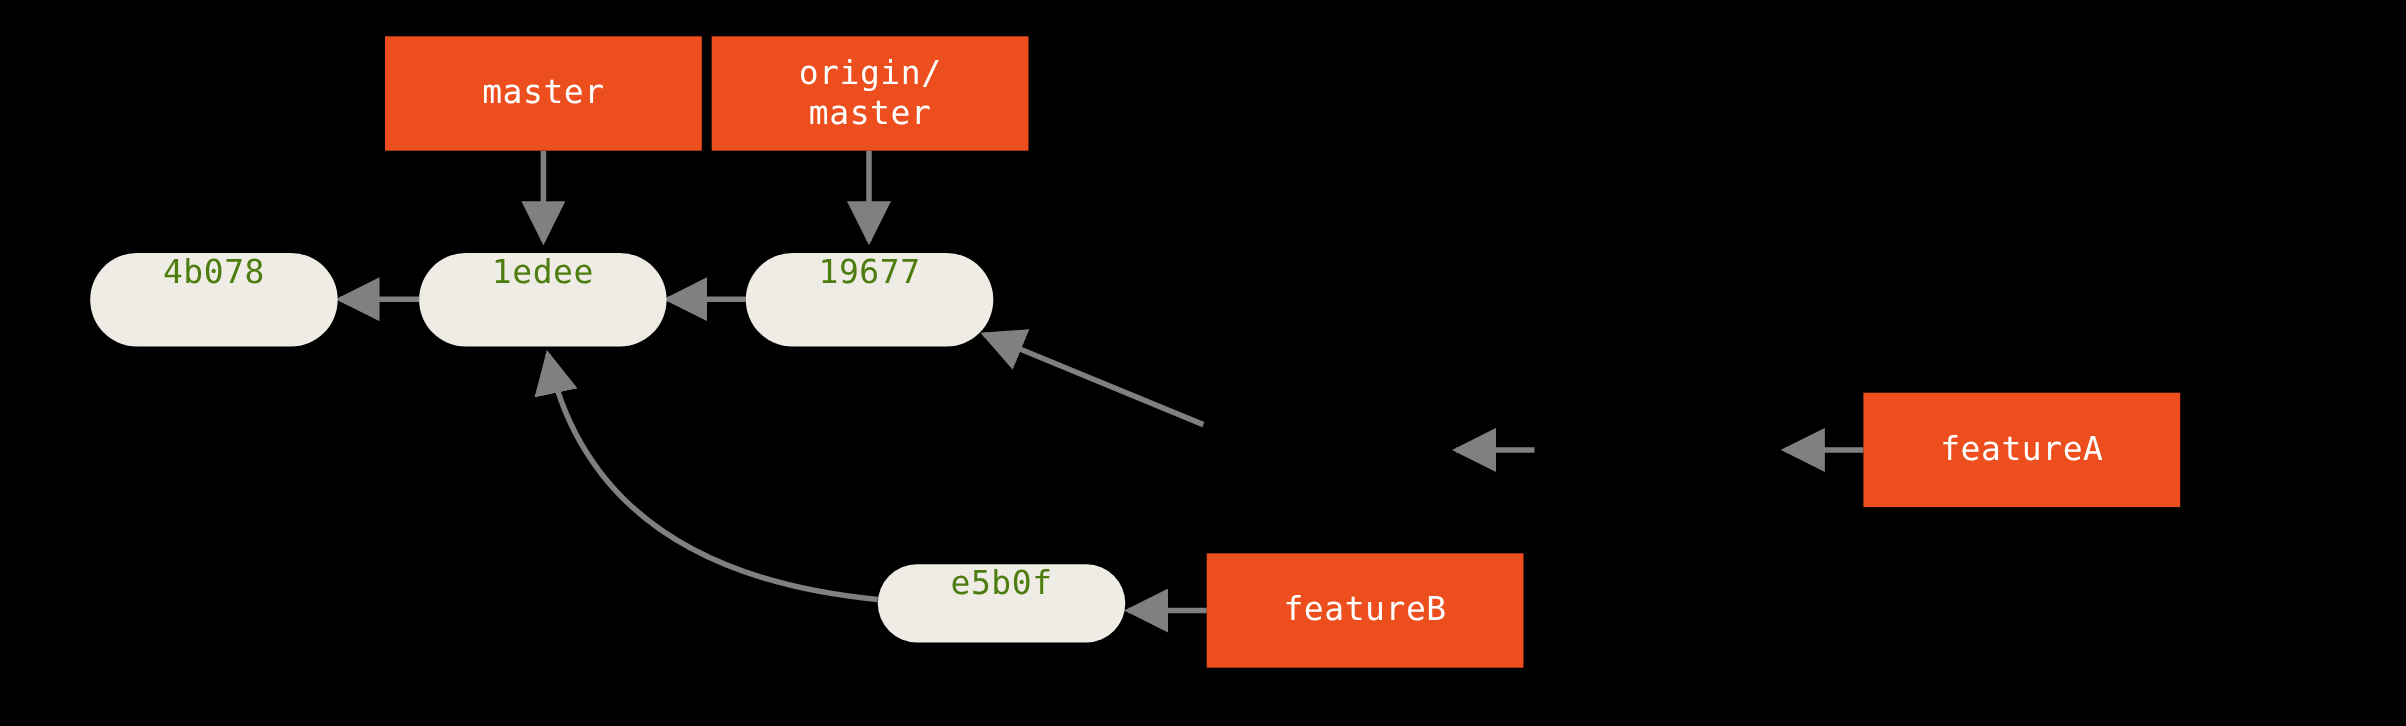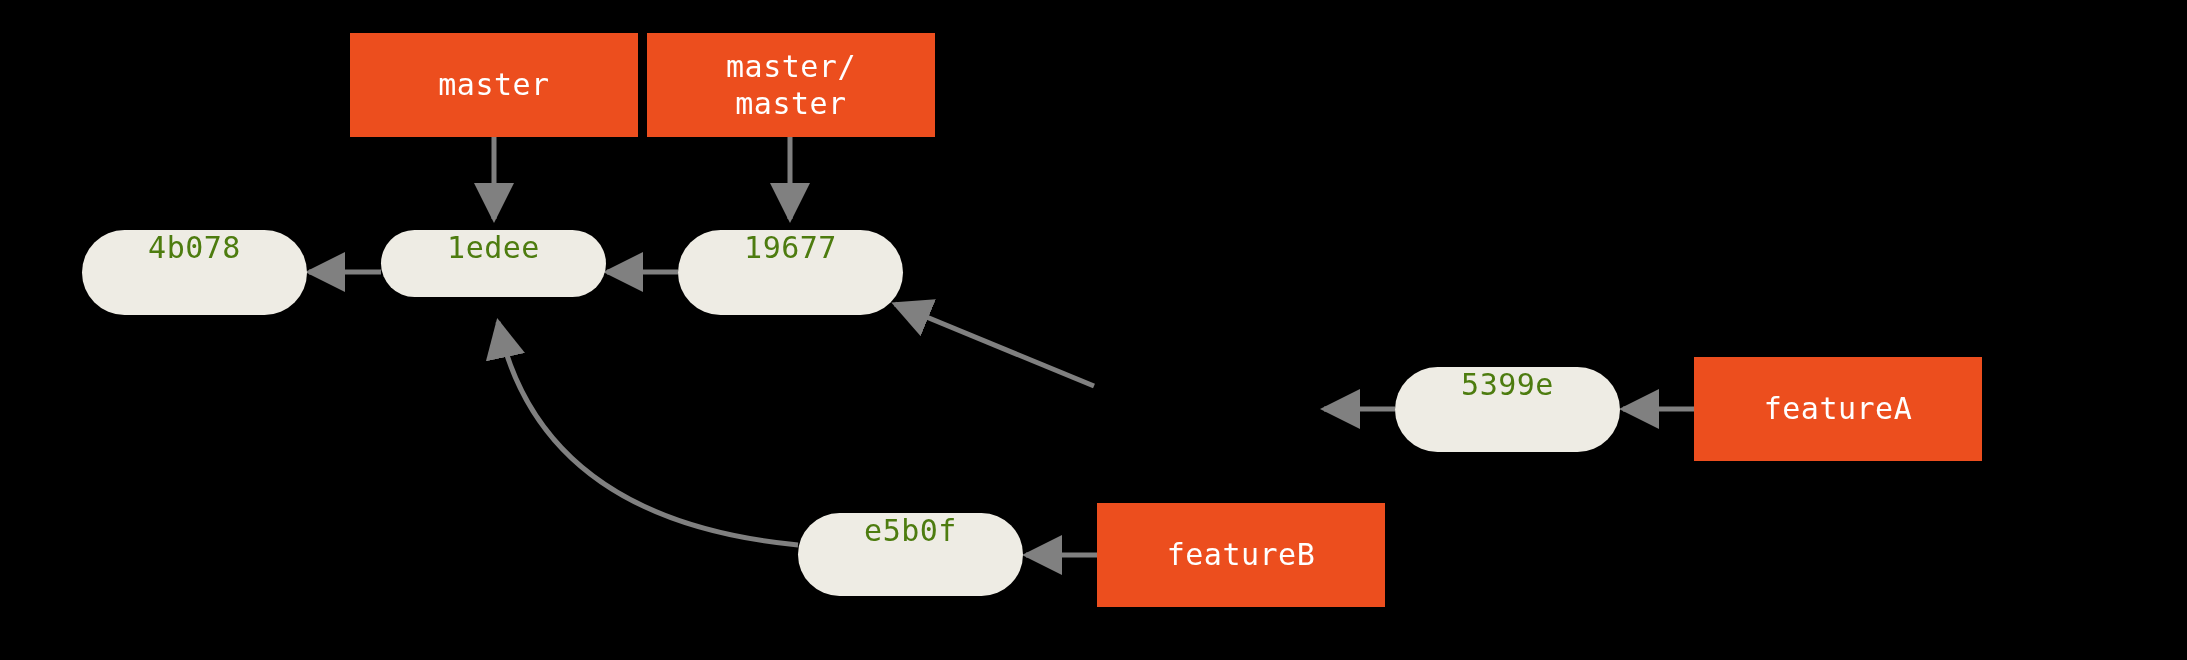--- a/index.html
+++ b/index.html
@@ -80,43 +80,40 @@
 
     <line x1="1097" y1="555" x2="1026" y2="555" stroke="#808080" stroke-width="5" marker-end="url(#arrow)"></line>
 
     <path d="M 798 545 Q 540 520 498 322" fill="none" stroke="#808080" stroke-width="5" marker-end="url(#arrow)"></path>
   </svg>
 
   <div class="commit" style="left:82px;  top:230px; width:225px; height:85px;">
     <span>4b078</span>
   </div>
 
-  <div class="commit" style="left:381px; top:230px; width:225px; height:67px;">
+  <div class="commit" style="left:381px; top:230px; width:225px; height:85px;">
     <span>1edee</span>
   </div>
 
   <div class="commit" style="left:678px; top:230px; width:225px; height:85px;">
     <span>19677</span>
   </div>
 
 
-  <div class="commit" style="left:1395px; top:367px; width:225px; height:85px;">
-    <span>5399e</span>
-  </div>
 
-  <div class="commit" style="left:798px; top:513px; width:225px; height:83px;">
+  <div class="commit" style="left:798px; top:513px; width:225px; height:71px;">
     <span>e5b0f</span>
   </div>
 
   <div class="branch" style="left:350px; top:33px; width:288px; height:104px;">
     <span>master</span>
   </div>
 
   <div class="branch" style="left:647px; top:33px; width:288px; height:104px;">
-    <span>master/
+    <span>origin/
 master</span>
   </div>
 
   <div class="branch" style="left:1097px; top:503px; width:288px; height:104px;">
     <span>featureB</span>
   </div>
 
   <div class="branch" style="left:1694px; top:357px; width:288px; height:104px;">
     <span>featureA</span>
   </div>

